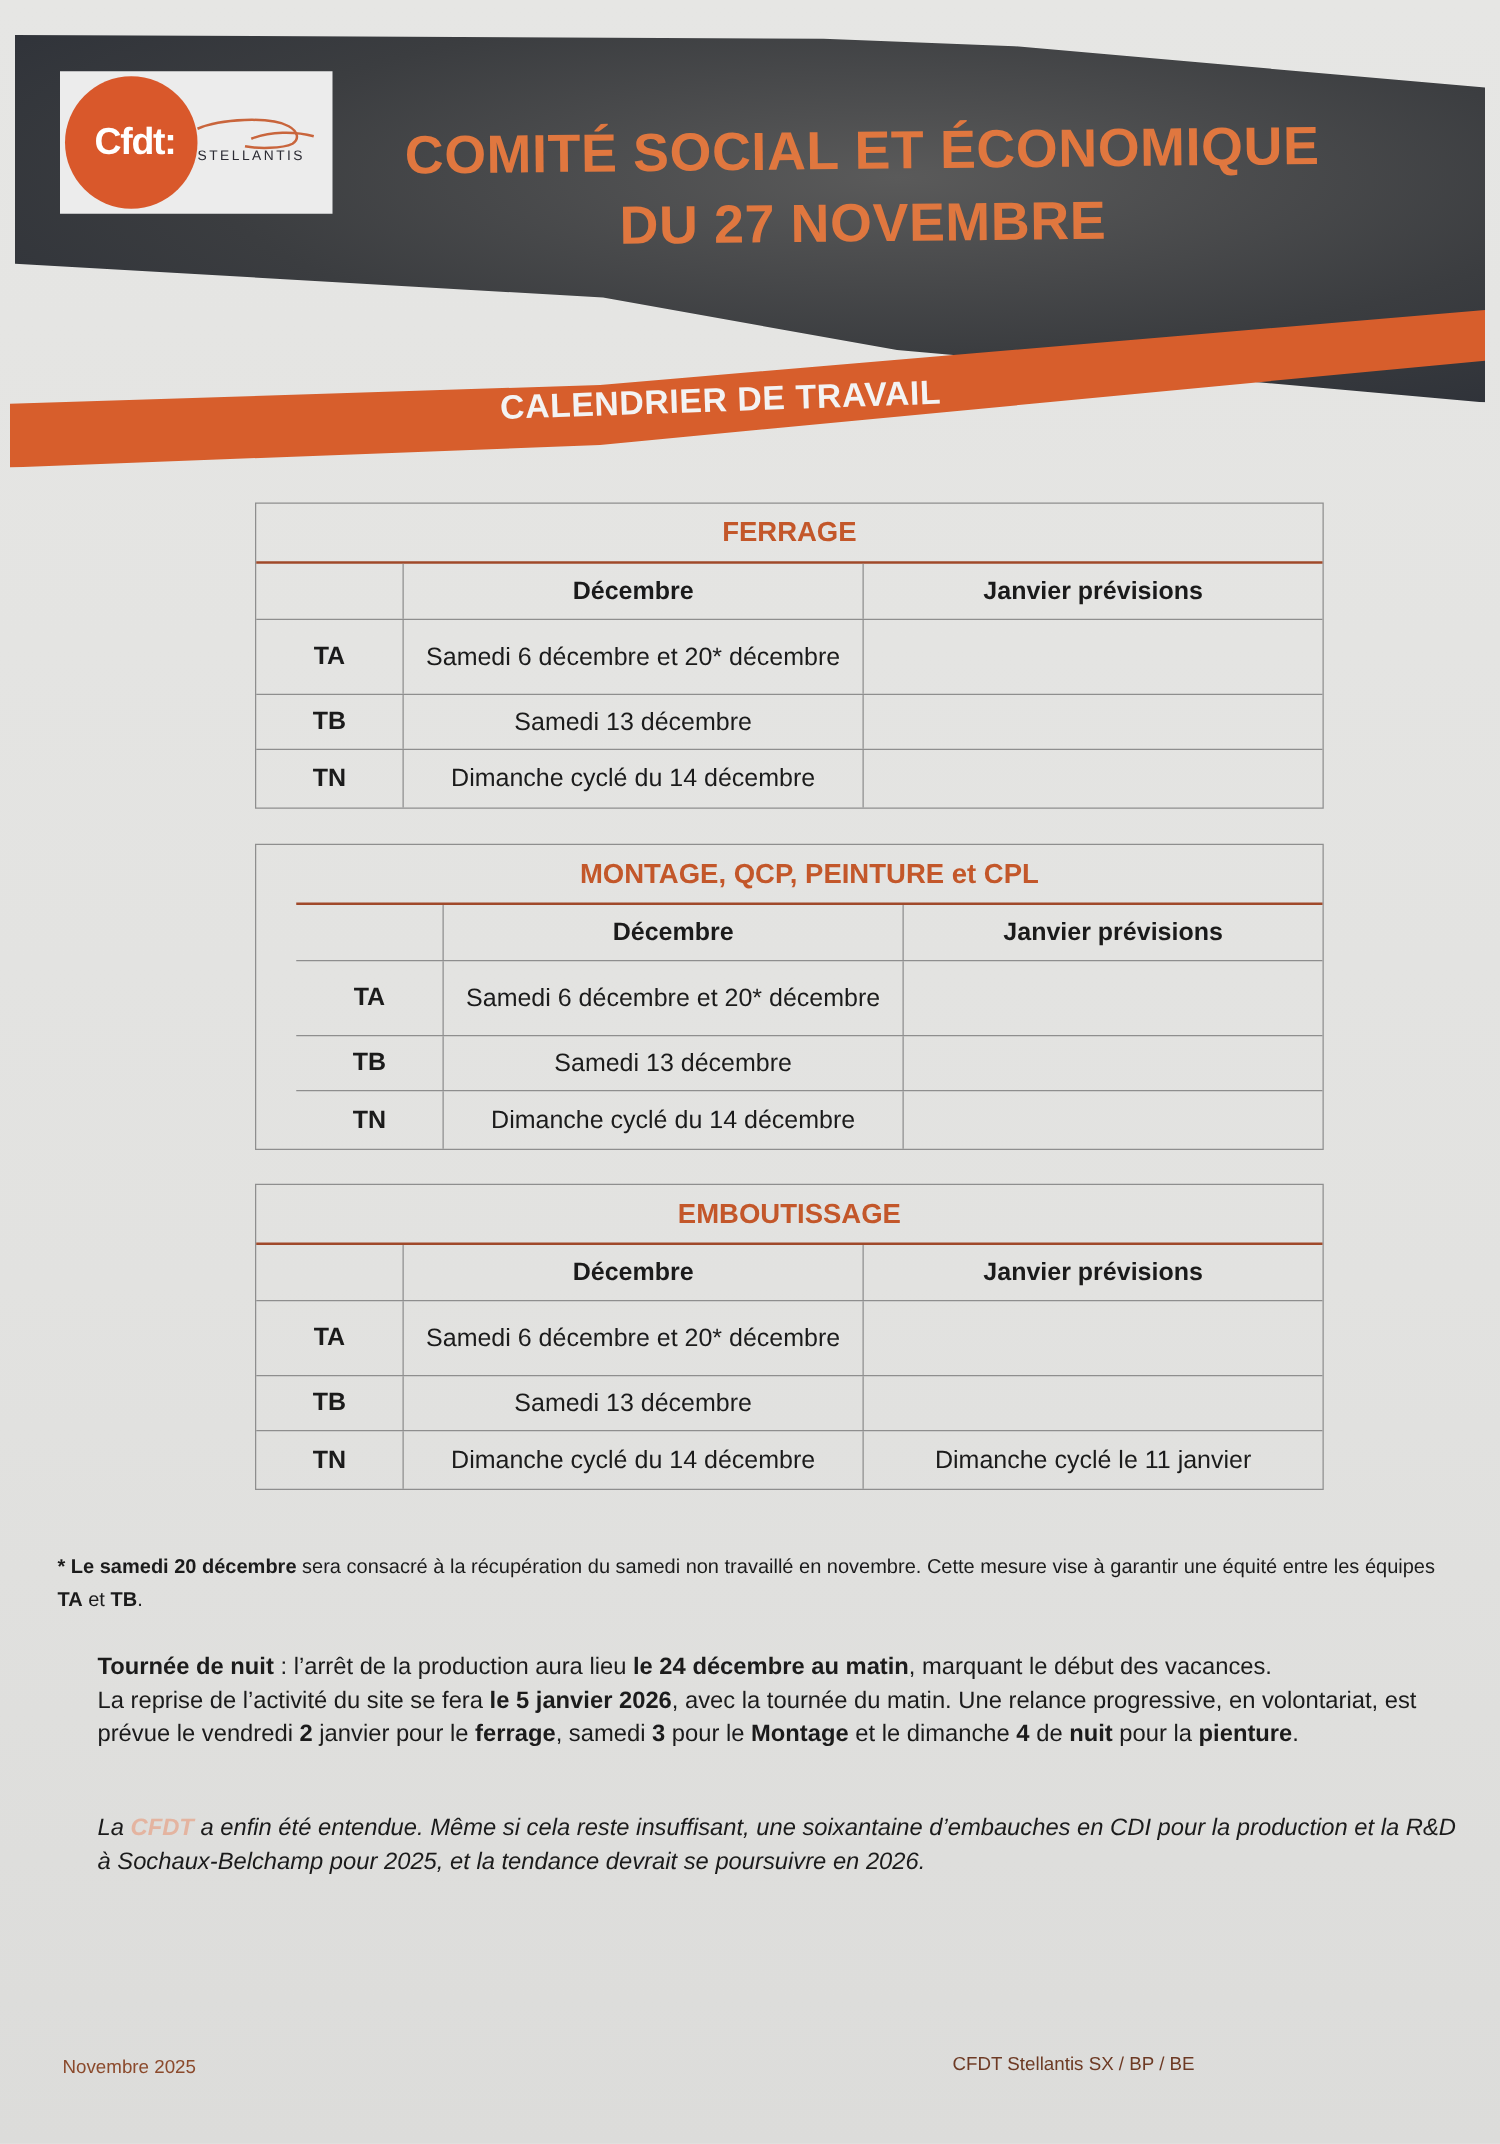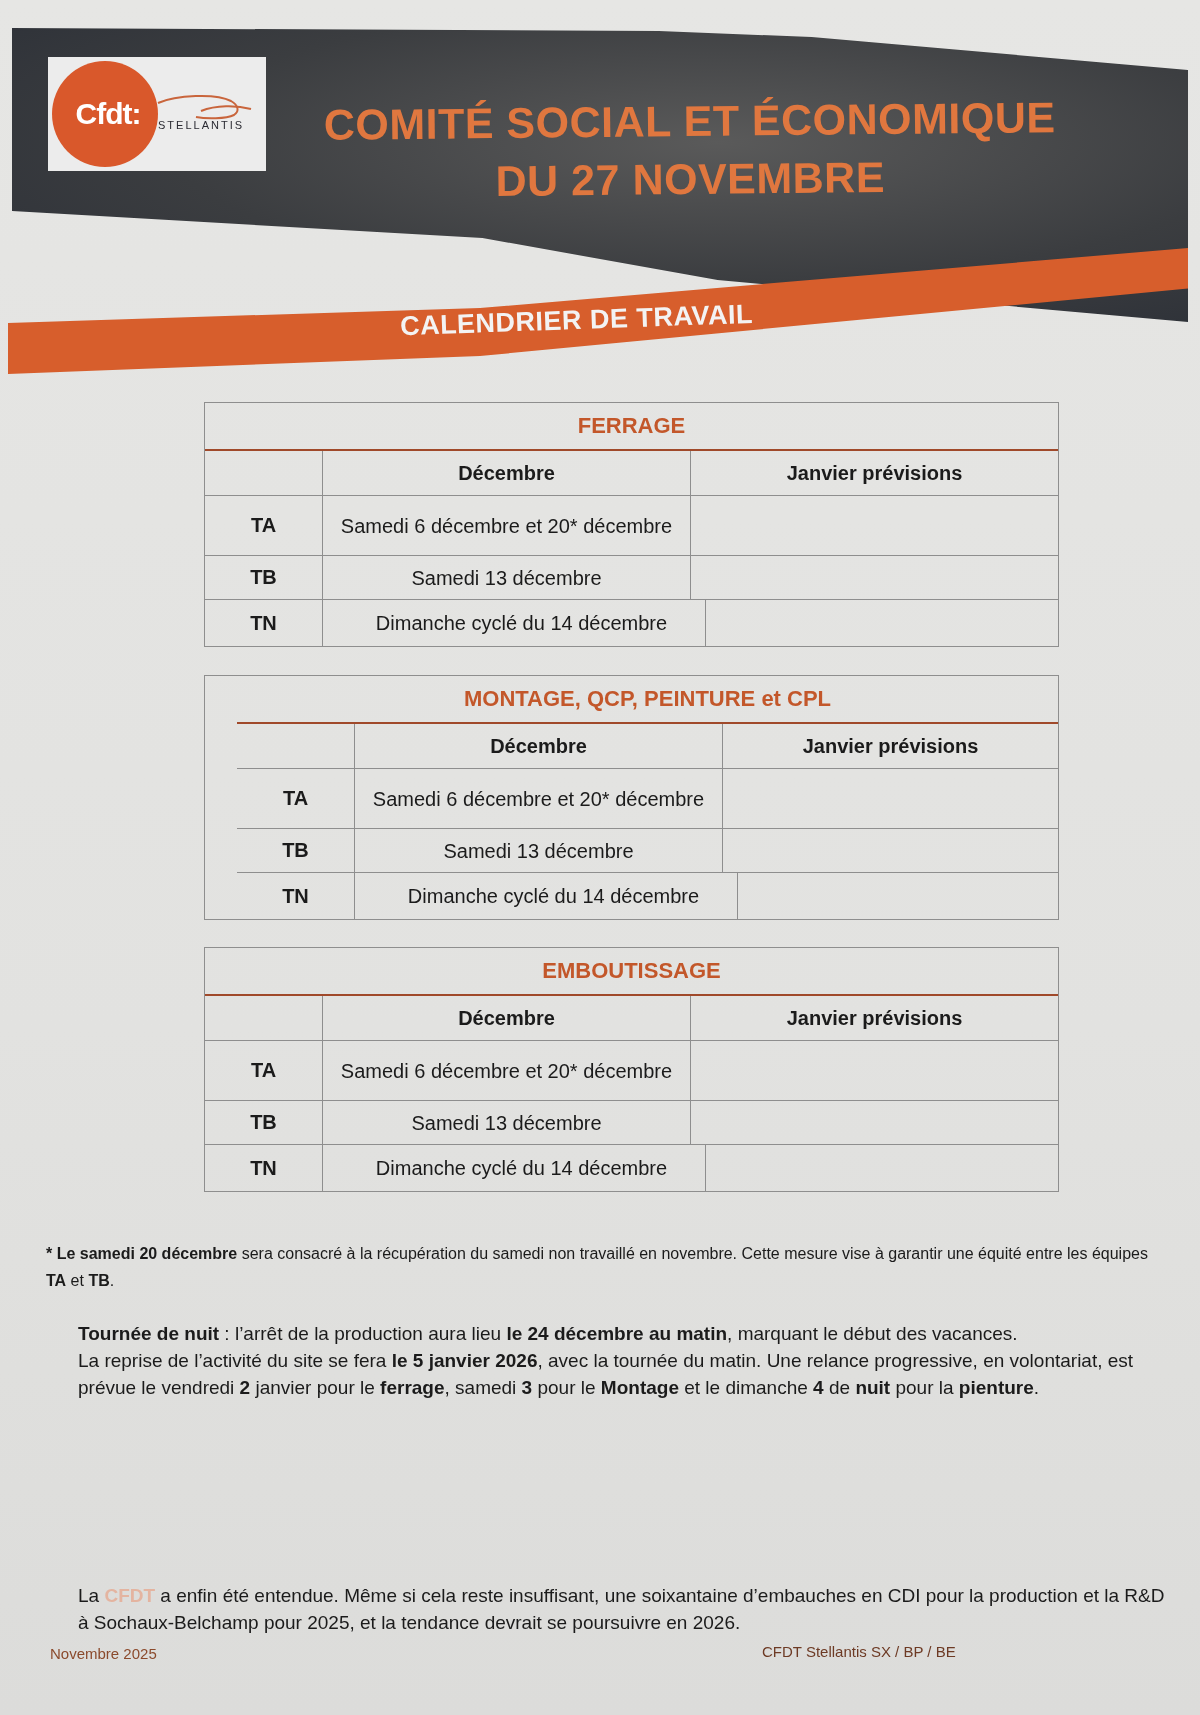--- a/index.html
+++ b/index.html
@@ -72,21 +72,21 @@
   }
   .row { display: flex; border-bottom: 1px solid #8e8e8e; }
   .row:last-child { border-bottom: none; }
   .c0 { width: 118px; border-right: 1px solid #8e8e8e; display: flex; align-items: center; justify-content: center; font-weight: bold; font-size: 20px; }
   .c1 { width: 368px; border-right: 1px solid #8e8e8e; display: flex; align-items: center; justify-content: center; text-align: center; font-size: 20px; line-height: 30px; }
   .c2 { flex: 1; display: flex; align-items: center; justify-content: center; text-align: center; font-size: 20px; }
   .hdr .c1, .hdr .c2 { font-weight: bold; }
   .h-hdr { height: 45px; }
   .h-ta { height: 60px; }
   .h-tb { height: 44px; }
-  .h-tn { height: 46px; gap: 15px; }
+  .h-tn { height: 46px; }
 
   
   .note {
     position: absolute; left: 46px; top: 1240px; width: 1120px;
     font-size: 16px; line-height: 27px;
   }
   .para {
     position: absolute; left: 78px; width: 1090px;
     font-size: 19px; line-height: 27px;
   }
@@ -187,31 +187,32 @@
       <div class="c2"></div>
     </div>
     <div class="row h-tb">
       <div class="c0">TB</div>
       <div class="c1">Samedi 13 décembre</div>
       <div class="c2"></div>
     </div>
     <div class="row h-tn">
       <div class="c0">TN</div>
       <div class="c1">Dimanche cyclé du 14 décembre</div>
+      <div class="c2">Dimanche cyclé le 11 janvier</div>
     </div>
   </div>
 
   <div class="note">
     <b>* </b><b>Le samedi 20 décembre</b><span> sera consacré à la récupération du samedi non travaillé en novembre. Cette mesure vise à garantir une équité entre les équipes </span><b>TA</b><span> et </span><b>TB</b><span>.</span>
   </div>
 
   <div class="para" style="top:1320px;">
     <p><b>Tournée de nuit</b><span> : l’arrêt de la production aura lieu </span><b>le 24 décembre au matin</b><span>, marquant le début des vacances.</span></p>
     <p><span>La reprise de l’activité du site se fera </span><b>le 5 janvier 2026</b><span>, avec la tournée du matin. Une relance progressive, en volontariat, est prévue le vendredi </span><b>2</b><span> janvier pour le </span><b>ferrage</b><span>, samedi </span><b>3</b><span> pour le </span><b>Montage</b><span> et le dimanche </span><b>4</b><span> de </span><b>nuit</b><span> pour la </span><b>pienture</b><span>.</span></p>
   </div>
 
-  <div class="para" style="top:1582px;">
+  <div class="para" style="top:1449px;font-style:italic;">
     <p><span>La </span><span class="cfdt-faded">CFDT</span><span> a enfin été entendue. Même si cela reste insuffisant, une soixantaine d’embauches en CDI pour la production et la R&amp;D à Sochaux-Belchamp pour 2025, et la tendance devrait se poursuivre en 2026.</span></p>
   </div>
 
   <div class="footer-left">Novembre 2025</div>
   <div class="footer-right">CFDT Stellantis SX / BP / BE</div>
 </div>
 
 </body></html>

